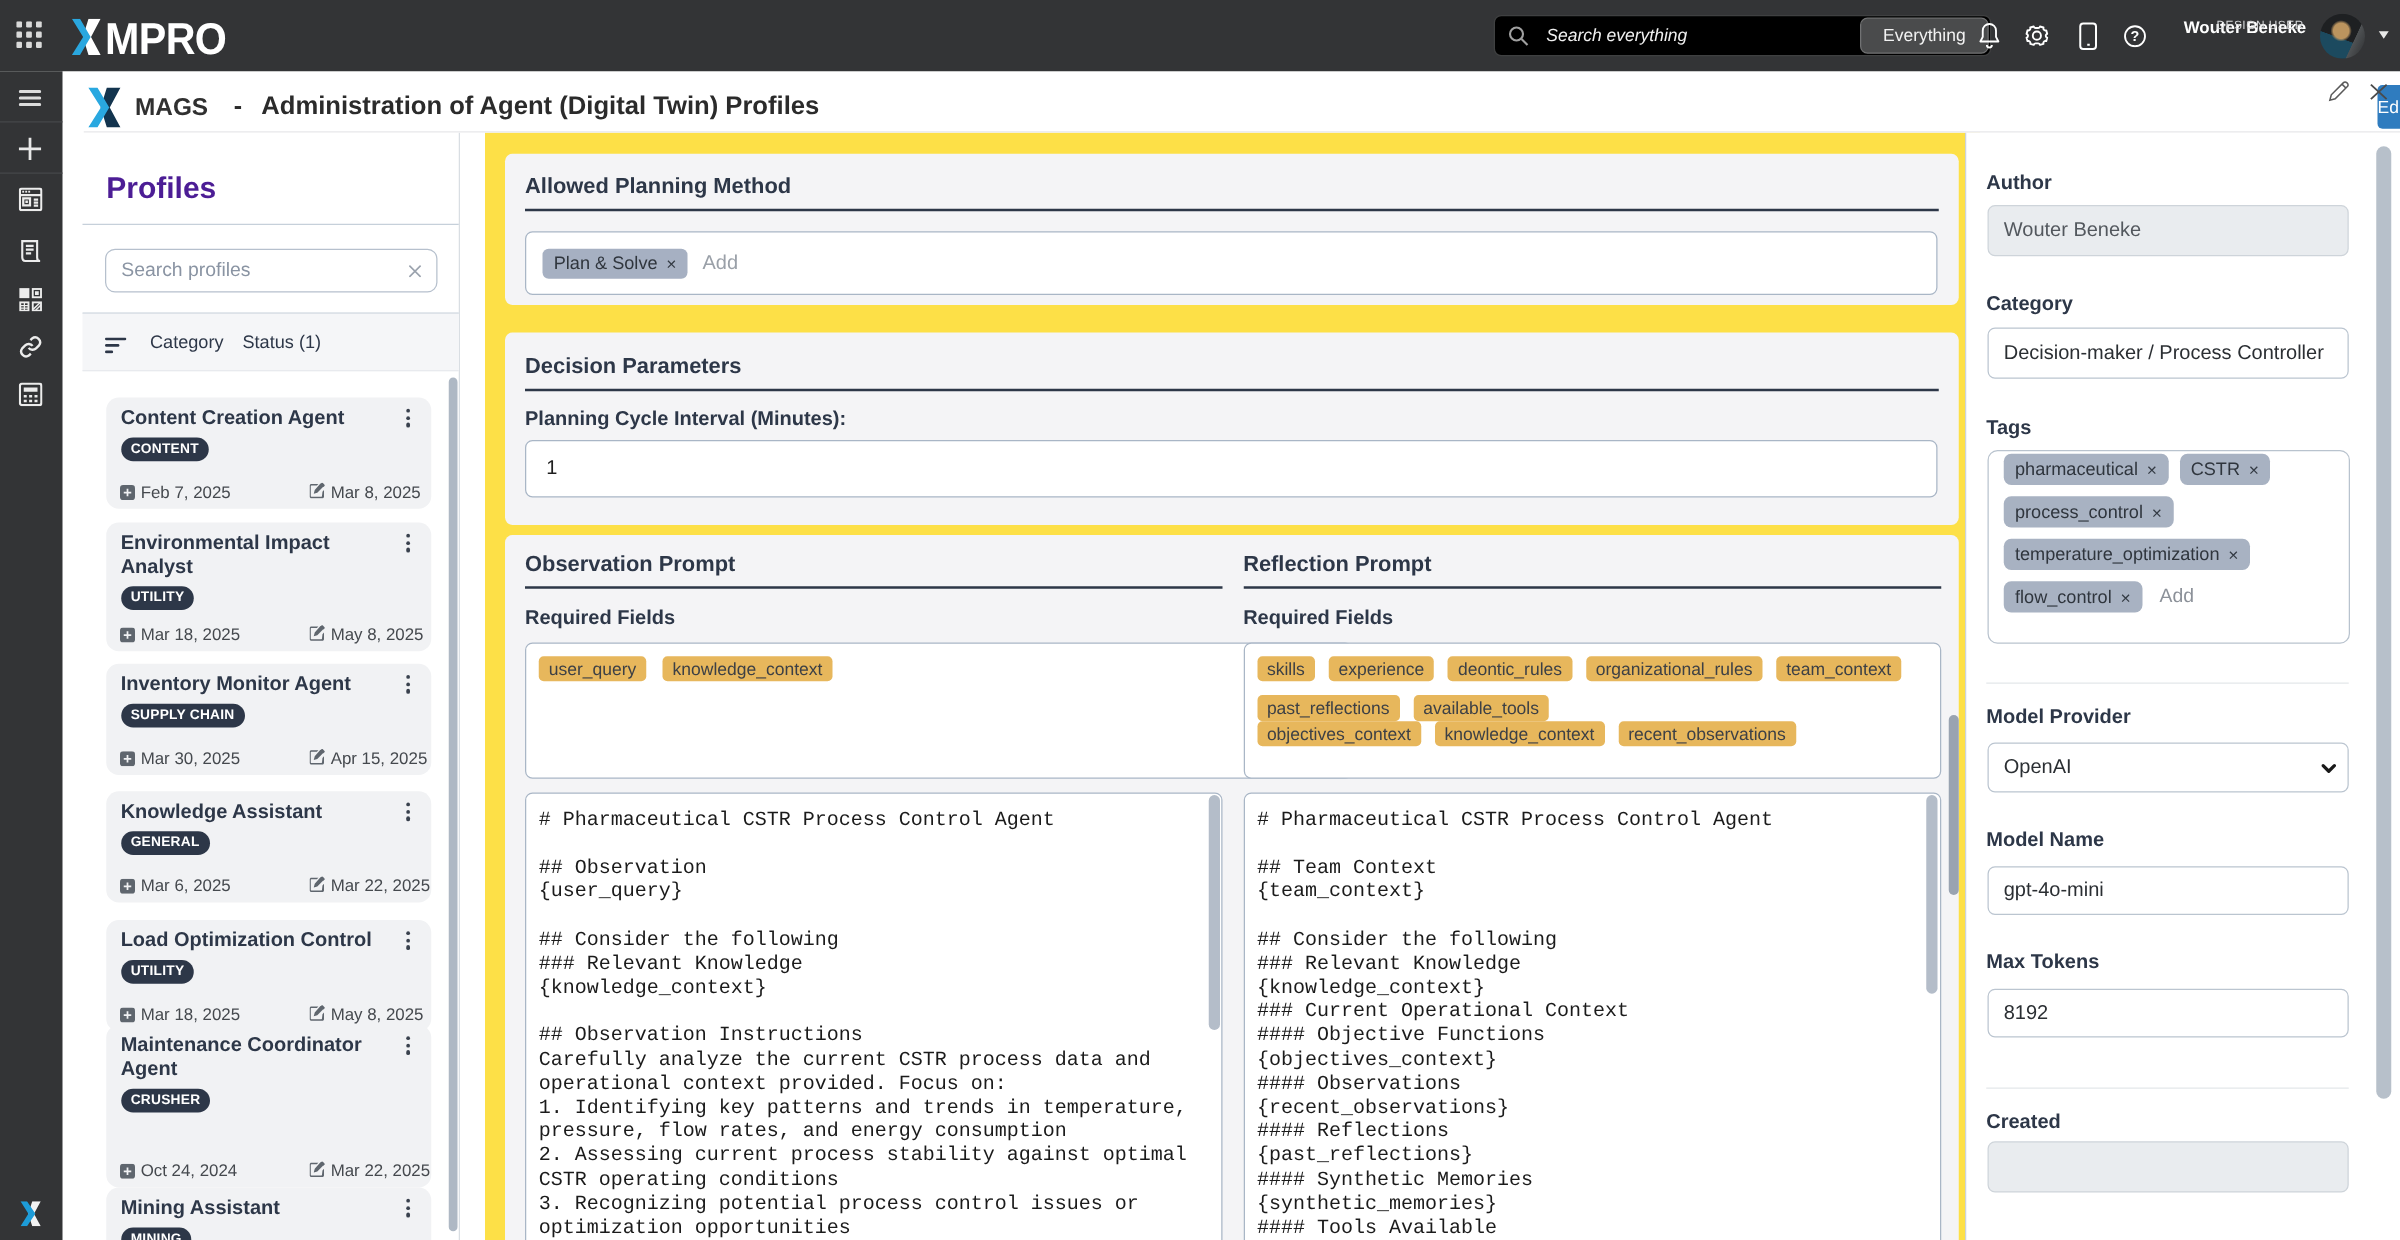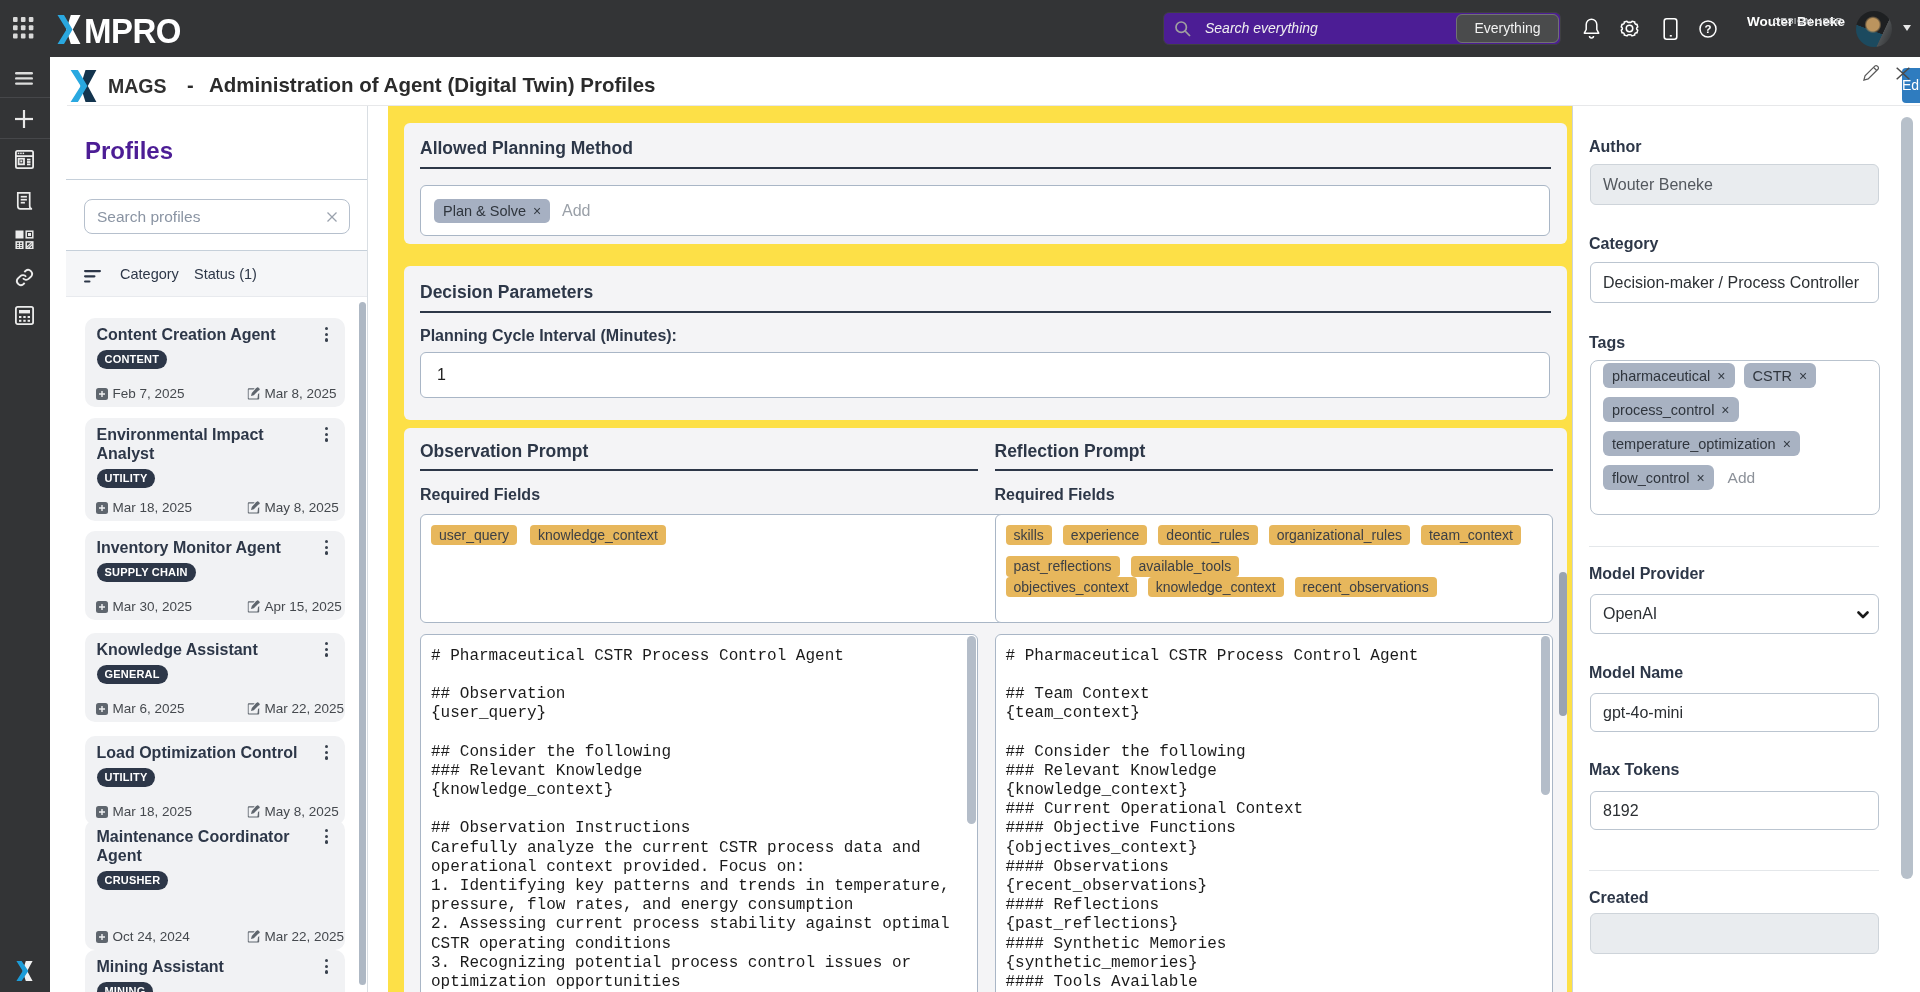--- a/index.html
+++ b/index.html
@@ -24,21 +24,21 @@
 .chipa{display:inline-block;background:#e7b75c;border-radius:4px;height:20.5px;line-height:20.5px;padding:0 8px;font-size:14px;color:#3d4045;white-space:nowrap;vertical-align:top}
 .codebox{position:absolute;background:#fff;border:1px solid #a9b6c6;border-radius:6px;overflow:hidden}
 .codebox pre{font-family:"Liberation Mono",monospace;font-size:16px;line-height:19.2px;color:#1b1b1b;padding:12px 0 0 10px;letter-spacing:0}
 .sbthumb{position:absolute;background:#b4bdc9;border-radius:5px}
 .card{position:absolute;left:34.5px;width:260px;background:#f1f2f4;border-radius:10px;padding:6.5px 12px}
 .card .t{font-size:16px;font-weight:bold;color:#2d3748;line-height:19px;padding-right:20px}
 .card .badge{display:inline-block;margin-top:6px;background:#2d3748;color:#fff;font-size:11px;font-weight:bold;letter-spacing:.2px;border-radius:10px;padding:3.5px 8px;line-height:12px}
 .card .dots{position:absolute;right:16px;top:9px;width:4px}
 .card .dots i{display:block;width:3.4px;height:3.4px;border-radius:50%;background:#39414d;margin-bottom:2.2px}
 .dates{position:absolute;left:11px;right:11px;bottom:7px;height:14px;font-size:13.5px;color:#45494e}
-.dates .d2{position:absolute;left:151px;top:0;display:flex;align-items:center;white-space:nowrap}
+.dates .d2{position:absolute;left:151px;top:0;display:flex;align-items:flex-start;white-space:nowrap}
 .dates .d1{position:absolute;left:0;top:0;display:flex;align-items:center;white-space:nowrap}
 .dates svg{margin-right:5px}
 .hr{position:absolute;height:1px;background:#dfe3e8}
 </style>
 </head>
 <body>
 
 <div id="topbar">
   <svg style="position:absolute;left:13px;top:17px" width="21" height="22" viewBox="0 0 21 22">
     <g fill="#d9d9d9">
@@ -51,21 +51,21 @@
       <rect x="0" y="16.4" width="4.6" height="5" rx="1"></rect>
         <rect x="7.9" y="16.4" width="4.6" height="5" rx="1"></rect>
         <rect x="15.8" y="16.4" width="4.6" height="5" rx="1"></rect>
     </g>
   </svg>
   <svg style="position:absolute;left:57px;top:15px" width="24" height="29" viewBox="0 0 24 29">
     <polygon points="23.5,0 13.8,0 9.3,14.5 13.8,29 23.5,29 15.8,14.5" fill="#ffffff"></polygon>
     <polygon points="0.5,0 7,0 15.5,14.5 7,29 0.5,29 9.5,14.5" fill="#2aa7df"></polygon>
   </svg>
   <div style="position:absolute;left:84px;top:14.5px;font-size:33px;font-weight:bold;color:#fff;letter-spacing:-0.5px;line-height:30px;transform:scaleY(1.08);transform-origin:top">MPRO</div>
-  <div style="position:absolute;left:1163px;top:12px;width:398px;height:33px;background:#4c1d95;border:1px solid #3f4041;border-radius:6px">
+  <div style="position:absolute;left:1195px;top:12px;width:398px;height:33px;background:#000000;border:1px solid #3f4041;border-radius:6px">
     <svg style="position:absolute;left:10px;top:7px" width="18" height="18" viewBox="0 0 18 18" fill="none" stroke="#a0a0a0" stroke-width="1.7">
       <circle cx="7.2" cy="7.2" r="5.2"></circle>
         <line x1="11.2" y1="11.2" x2="16" y2="16"></line>
     </svg>
     <div style="position:absolute;left:41px;top:0;line-height:31px;font-size:14px;font-style:italic;color:#f0f0f0">Search everything</div>
     <div style="position:absolute;right:1px;top:1px;width:103px;height:29px;background:#4a4b4c;border:1px solid #717273;border-radius:6px;text-align:center;line-height:27px;font-size:14px;color:#f2f2f2">Everything</div>
   </div>
   <svg style="position:absolute;left:1583px;top:17px" width="17" height="23" viewBox="0 0 17 23" fill="none" stroke="#fff" stroke-width="1.5">
     <path d="M8.5 2.2 A 5.3 5.3 0 0 0 3.2 7.5 L 3.2 12.5 L 1.3 16.2 L 15.7 16.2 L 13.8 12.5 L 13.8 7.5 A 5.3 5.3 0 0 0 8.5 2.2 Z" stroke-linejoin="round"></path>
     <path d="M6.5 19 A 2 2 0 0 0 10.5 19"></path>

